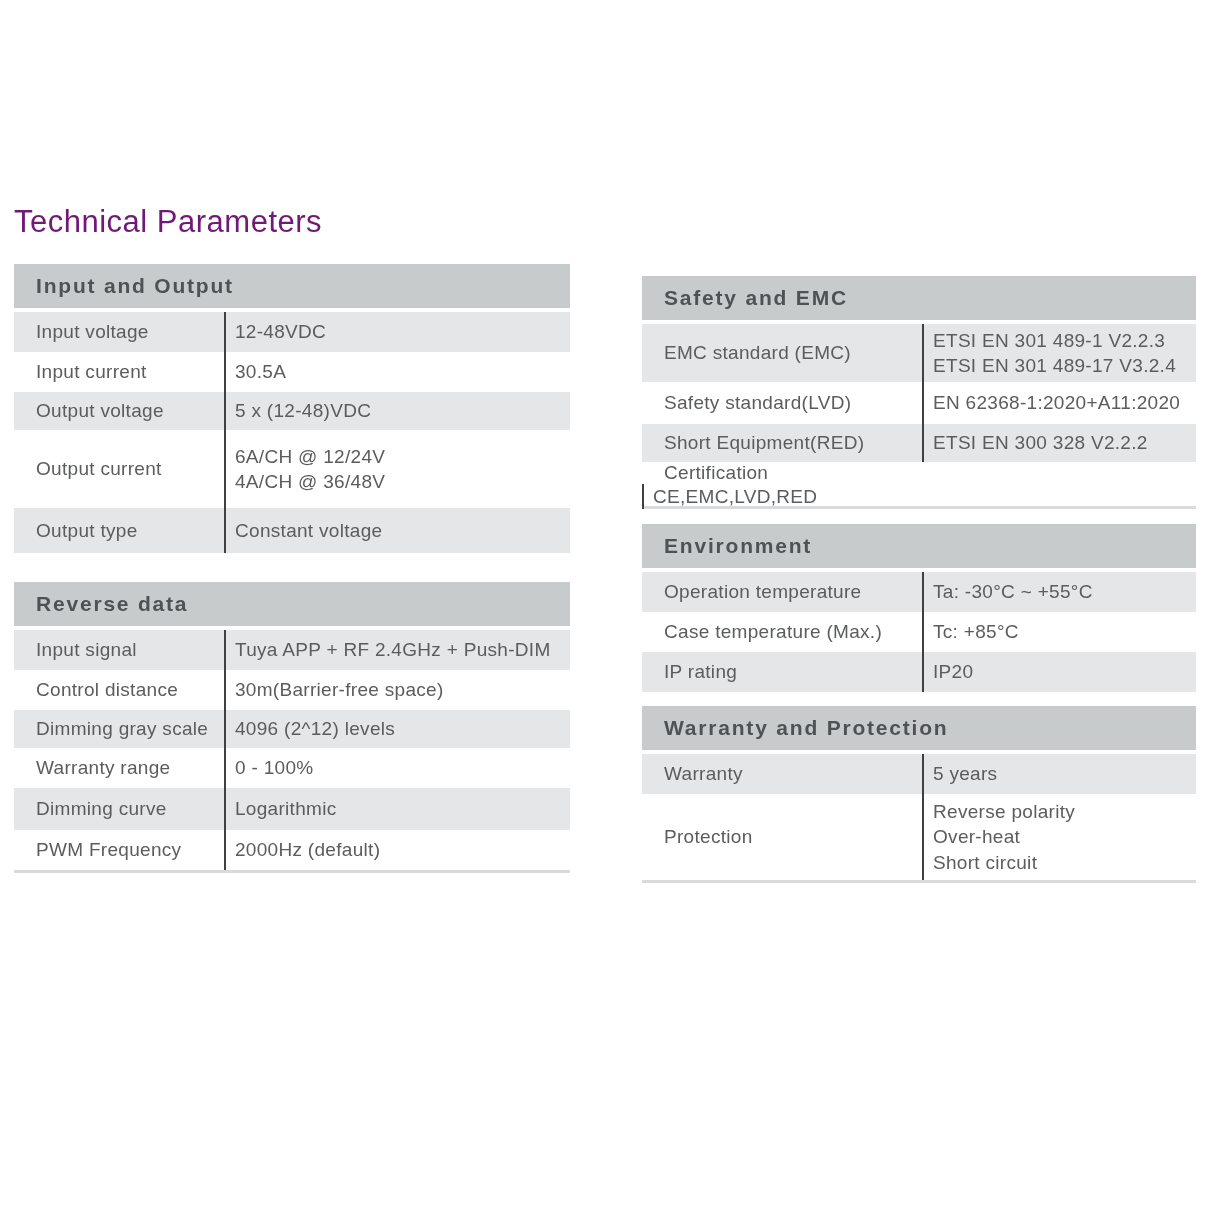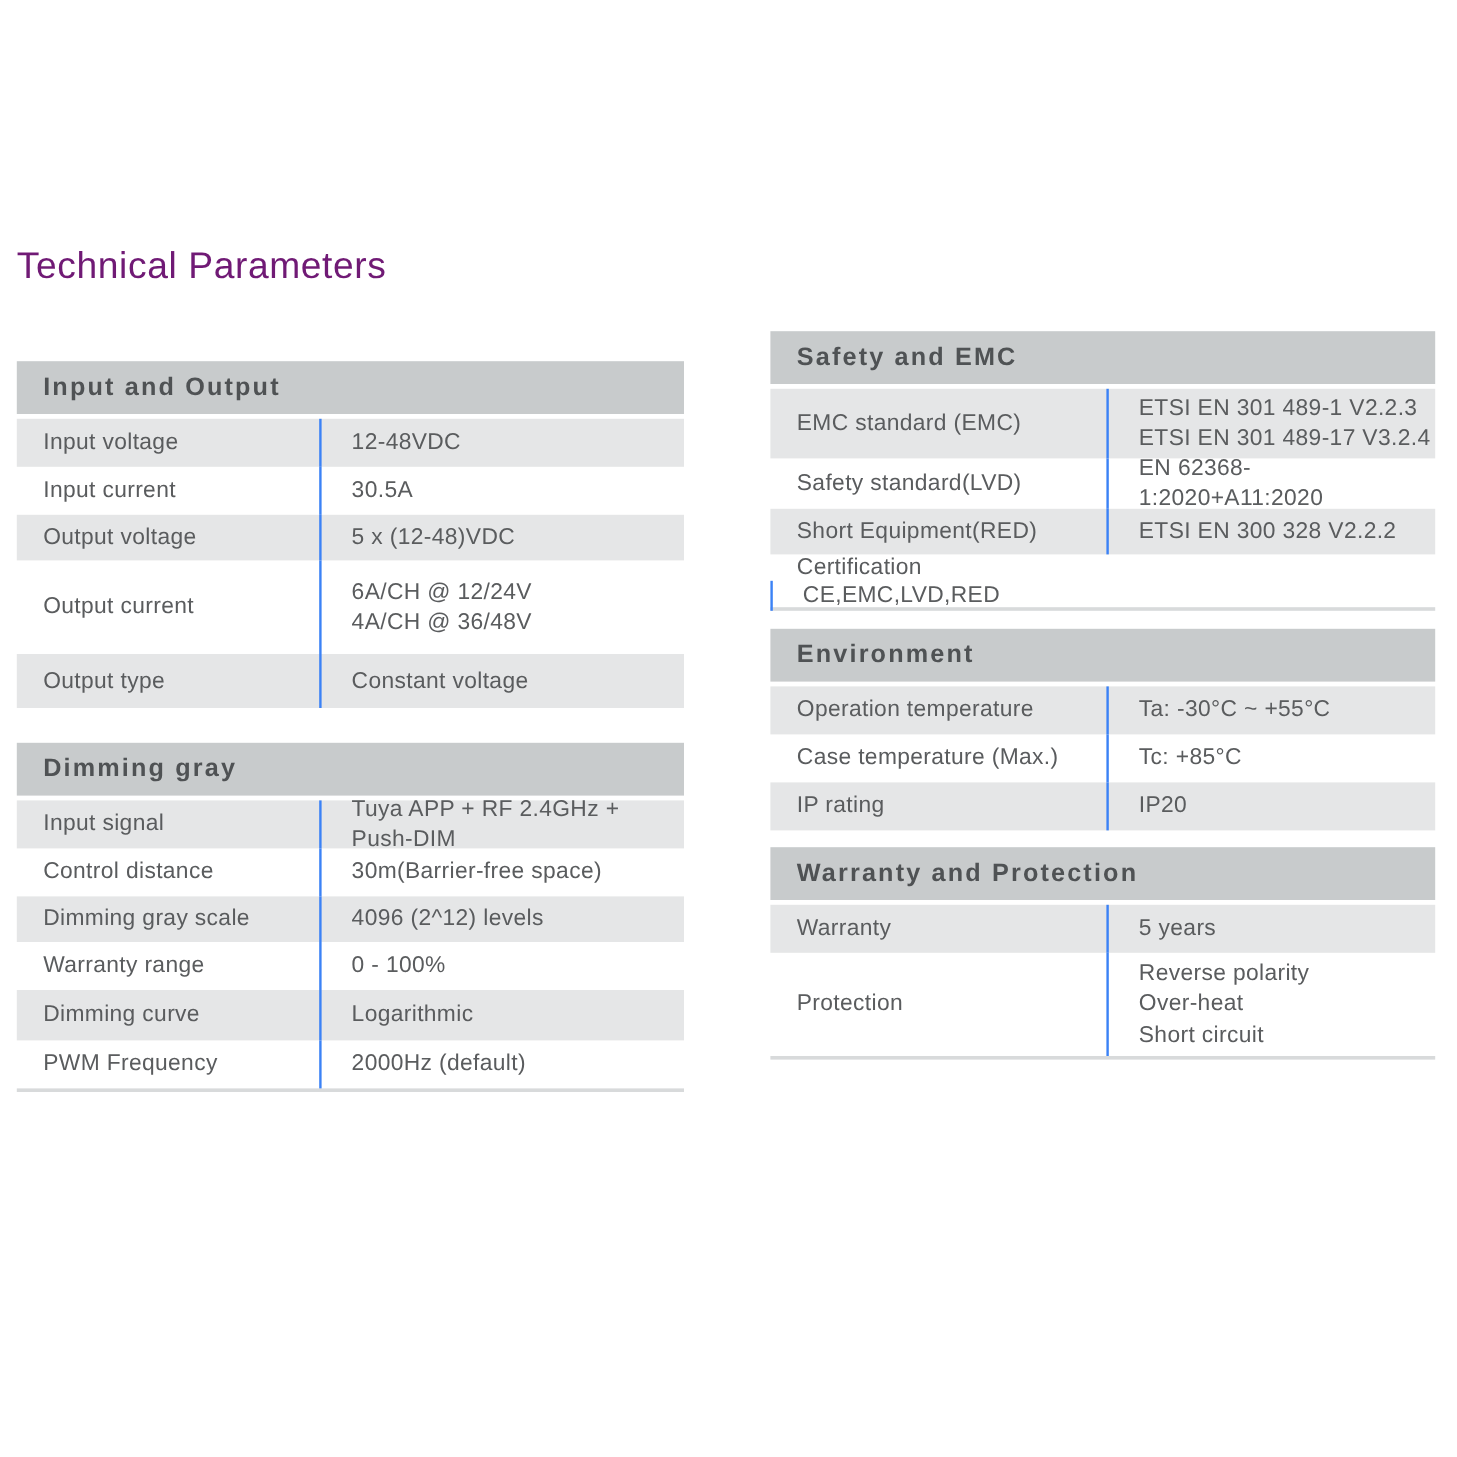--- a/index.html
+++ b/index.html
@@ -13,21 +13,21 @@
   .page-title {
     position: absolute;
     left: 14px;
     top: 204px;
     font-size: 31px;
     font-weight: 500;
     color: #701a75;
     letter-spacing: 0.5px;
   }
   .col { position: absolute; }
-  .col-left  { left: 14px;  top: 264px; width: 556px; margin-top: 37px; }
+  .col-left  { left: 14px;  top: 264px; width: 556px; }
   .col-right { left: 642px; top: 276px; width: 554px; }
 
   .spec-table { width: 100%; }
   .spec-table.gap29 { margin-top: 29px; }
   .spec-table.gap15 { margin-top: 15px; }
   .spec-table.gap14 { margin-top: 14px; }
   .spec-table.bottom-line { border-bottom: 3px solid #d8dadb; }
 
   .thead {
     height: 44px;
@@ -47,26 +47,26 @@
   .h44 { height: 44px; flex-direction: column; } .h45 { height: 45px; } .h58 { height: 58px; }
   .h78 { height: 78px; } .h86 { height: 86px; }
 
   .cell {
     display: flex;
     align-items: center;
     font-size: 19px;
     color: #5a5c5e;
     letter-spacing: 0.3px;
   }
-  .label { width: 252px; padding-left: 22px; flex: none; }
+  .label { width: 210px; padding-left: 22px; flex: none; }
   .col-right .label { width: 280px; }
   .value {
     flex: 1;
-    border-left: 2px solid #3b82f6;
-    padding-left: 25px;
+    border-left: 2px solid #404040;
+    padding-left: 9px;
     white-space: pre-line;
     line-height: 1.32;
   }
 </style>
 </head>
 <body>
 
 <div class="page-title">Technical Parameters</div>
 
 <div class="col col-left">
@@ -93,21 +93,21 @@
 4A/CH @ 36/48V</div>
     </div>
     <div class="row shade h45">
       <div class="cell label">Output type</div>
       <div class="cell value">Constant voltage</div>
     </div>
   </section>
 
   <section class="spec-table gap29 bottom-line">
     <div class="thead">
-      <span>Dimming gray</span>
+      <span>Reverse data</span>
     </div>
     <div class="row shade h40">
       <div class="cell label">Input signal</div>
       <div class="cell value">Tuya APP + RF 2.4GHz + Push-DIM</div>
     </div>
     <div class="row h40">
       <div class="cell label">Control distance</div>
       <div class="cell value">30m(Barrier-free space)</div>
     </div>
     <div class="row shade h38">

